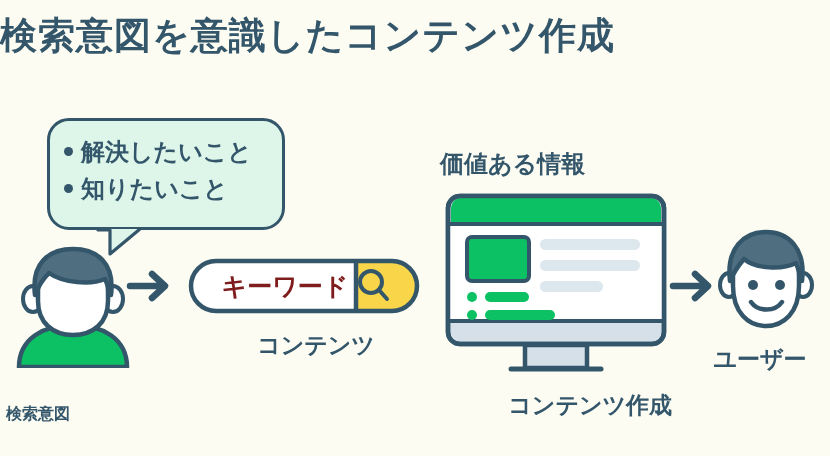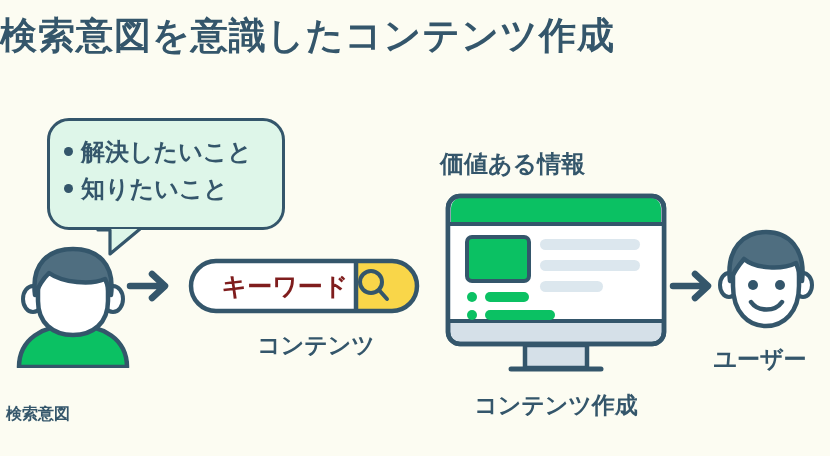--- a/index.html
+++ b/index.html
@@ -157,21 +157,21 @@
     left: 445px;
     top: 193px;
     width: 222px;
     height: 180px;
   }
   .label-creation {
     position: absolute;
     left: 440px;
     top: 390px;
     width: 232px;
-    text-align: center;
+    text-align: right;
     font-size: 23px;
     font-weight: bold;
     color: #34566B;
     white-space: nowrap;
   }
 
   
   .person-right {
     position: absolute;
     left: 716px;

